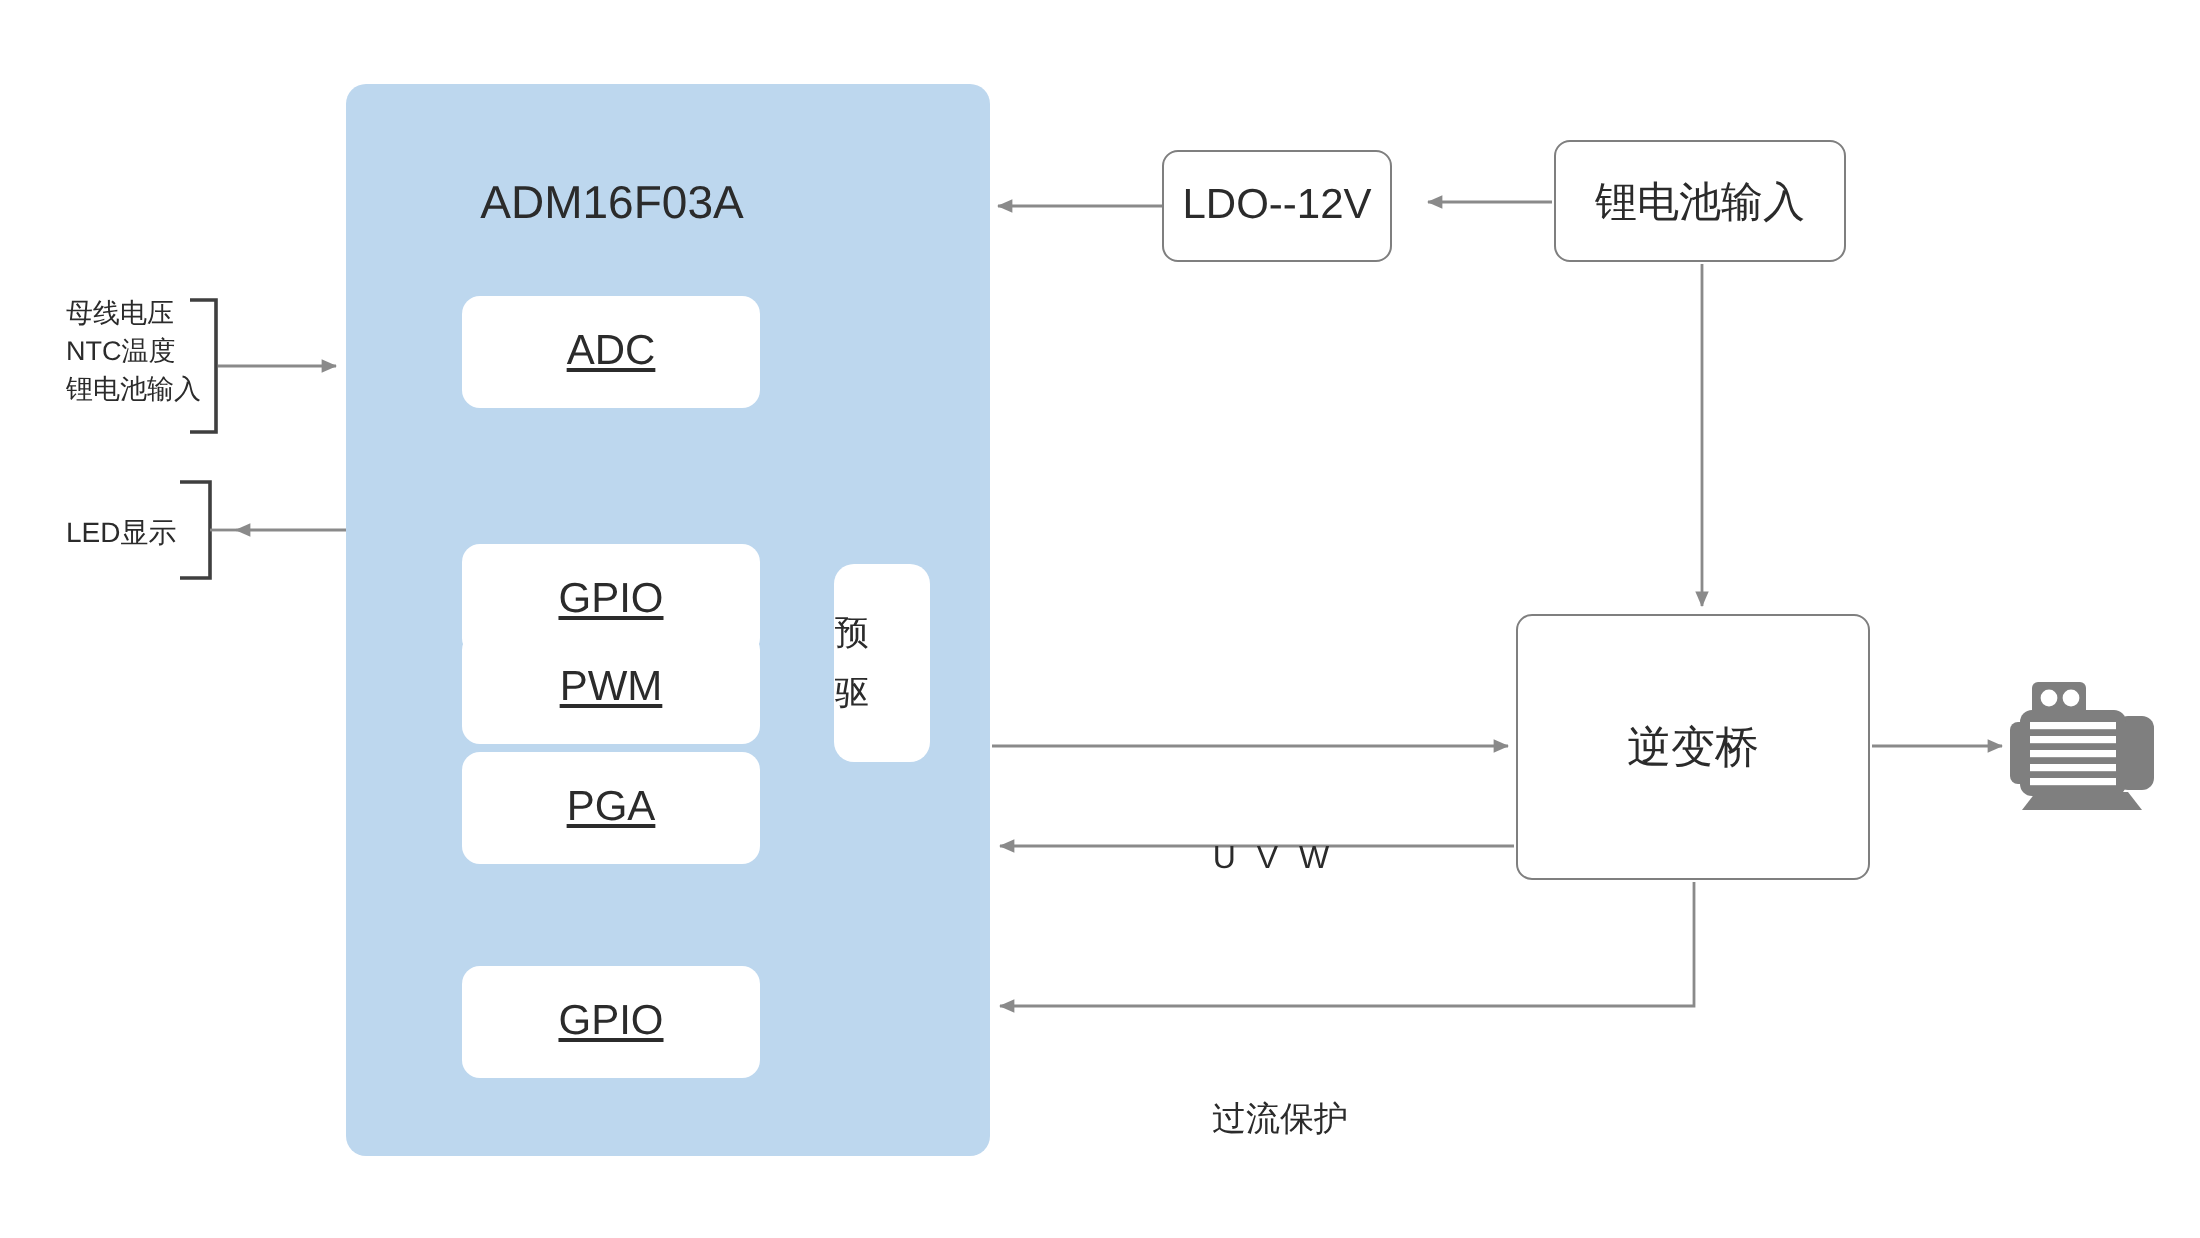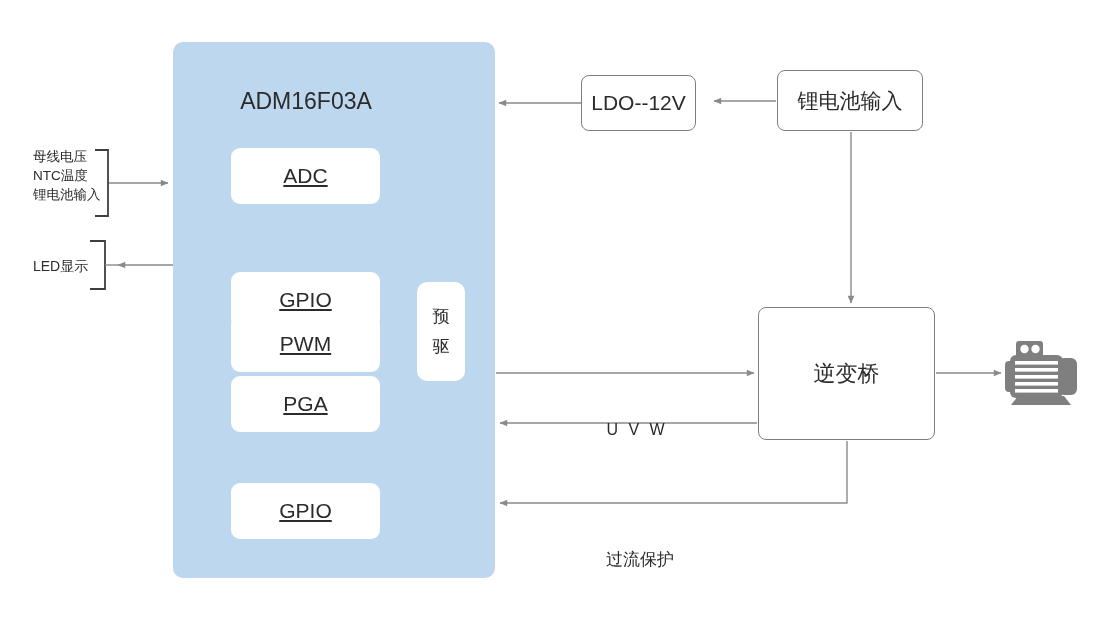--- a/index.html
+++ b/index.html
@@ -46,21 +46,21 @@
   .f1 { top: 232px; margin-top: 40px; }
   .f2 { top: 316px; }
   .f3 { top: 376px; text-align: right; }
   .f4 { top: 483px; }
 
   .predriver {
     left: 417px; top: 282px;
     width: 48px; height: 99px;
     background: #ffffff;
     border-radius: 10px;
-    display: flex; align-items: center; justify-content: center;
+    display: flex; align-items: center; 
   }
   .predriver-text {
     width: 1.05em;
     font-size: 17px; line-height: 30px;
     word-break: break-all;
     text-align: center;
     color: #2b2b2b;
   }
 
   

